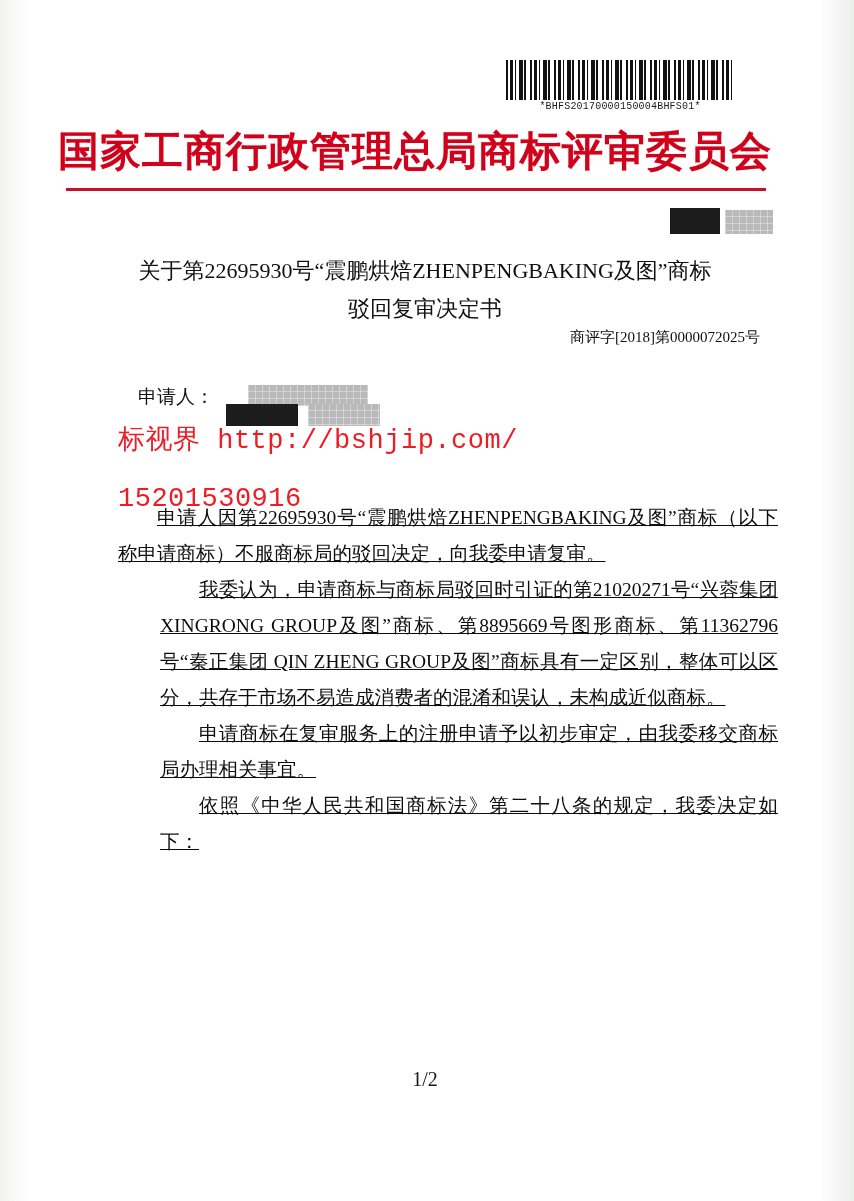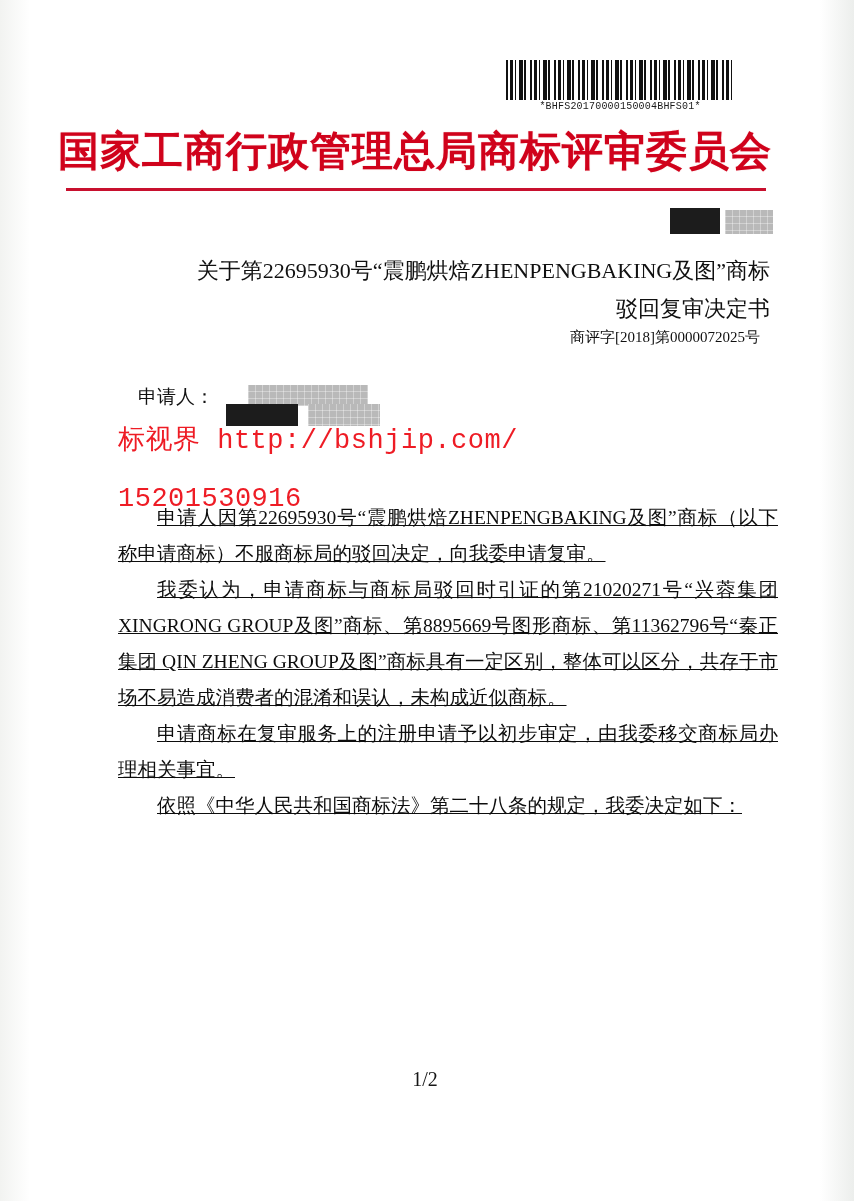--- a/index.html
+++ b/index.html
@@ -107,21 +107,21 @@
   #redact-app-1 { left: 218px; top: 373px; width: 120px; height: 21px; }
   #redact-app-2 { left: 196px; top: 392px; width: 72px; height: 22px; }
   #redact-app-3 { left: 278px; top: 392px; width: 72px; height: 22px; }
 
   
   .case-title {
     position: absolute;
     left: 50px;
     top: 240px;
     width: 690px;
-    text-align: right;
+    text-align: center;
     font-size: 22px;
     line-height: 38px;
     color: #101010;
     font-family: "Liberation Serif", serif;
   }
   .case-title .ln2 { display: block; }
   .doc-number {
     position: absolute;
     right: 60px;
     top: 316px;
@@ -161,21 +161,21 @@
     font-size: 19.5px;
     line-height: 36px;
     color: #0d0d0d;
     text-align: justify;
   }
   .body-text p {
     margin: 0 0 0 0;
     text-indent: 2em;
     text-decoration: underline;
   }
-  .body-text p + p { margin-top: 0; }
+  .body-text p + p { margin-top: 0; margin-left: 42px; }
 
   
   .page-number {
     position: absolute;
     left: 0;
     top: 1056px;
     width: 790px;
     text-align: center;
     font-size: 20px;
     color: #161616;

